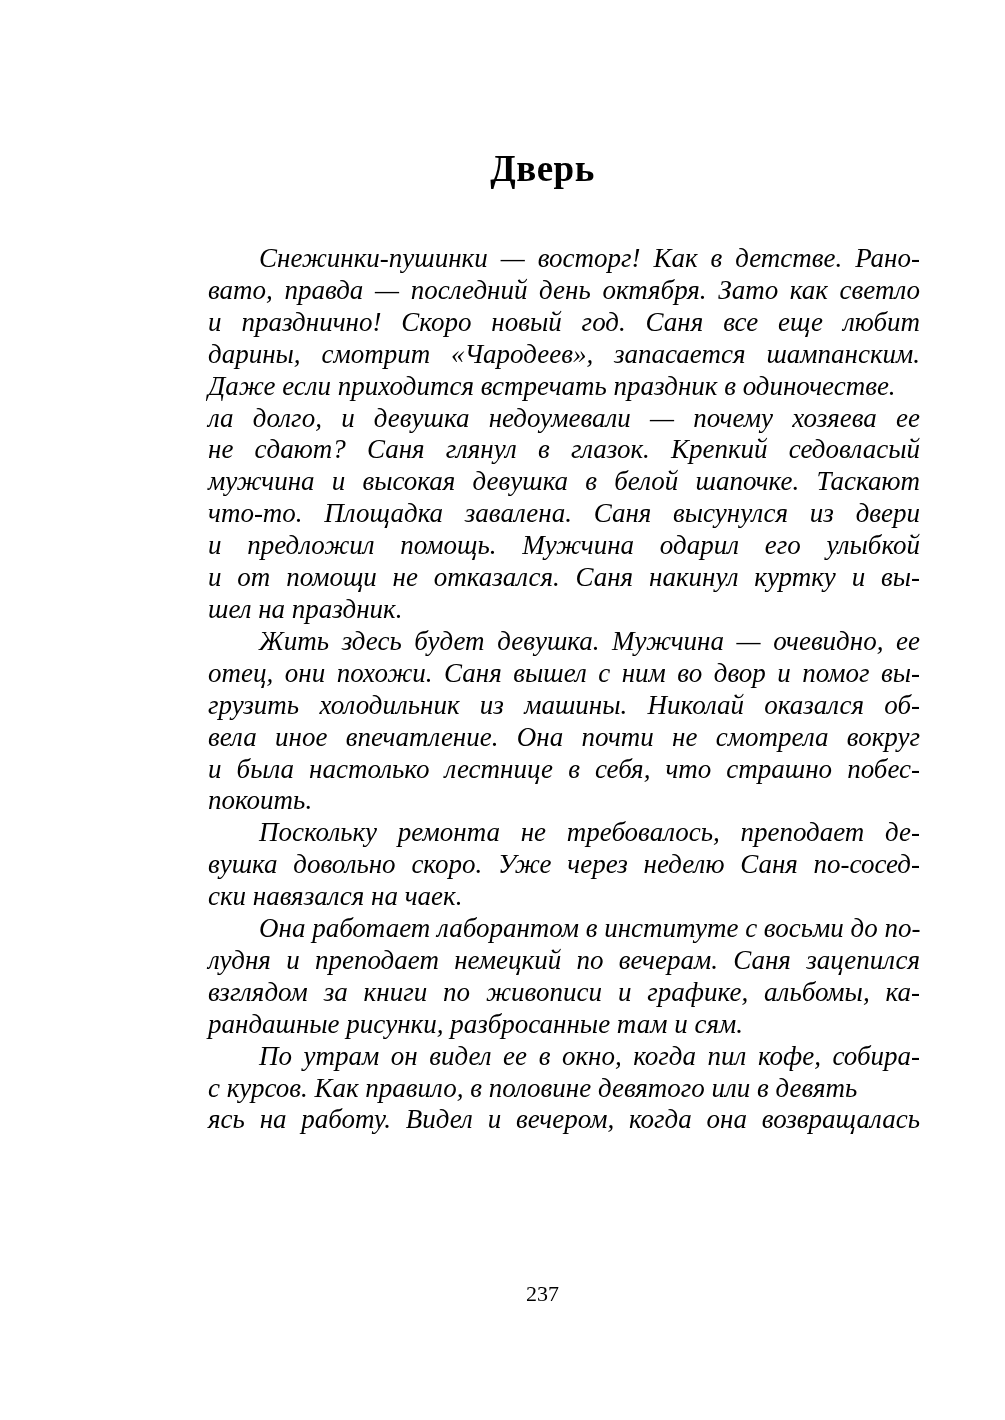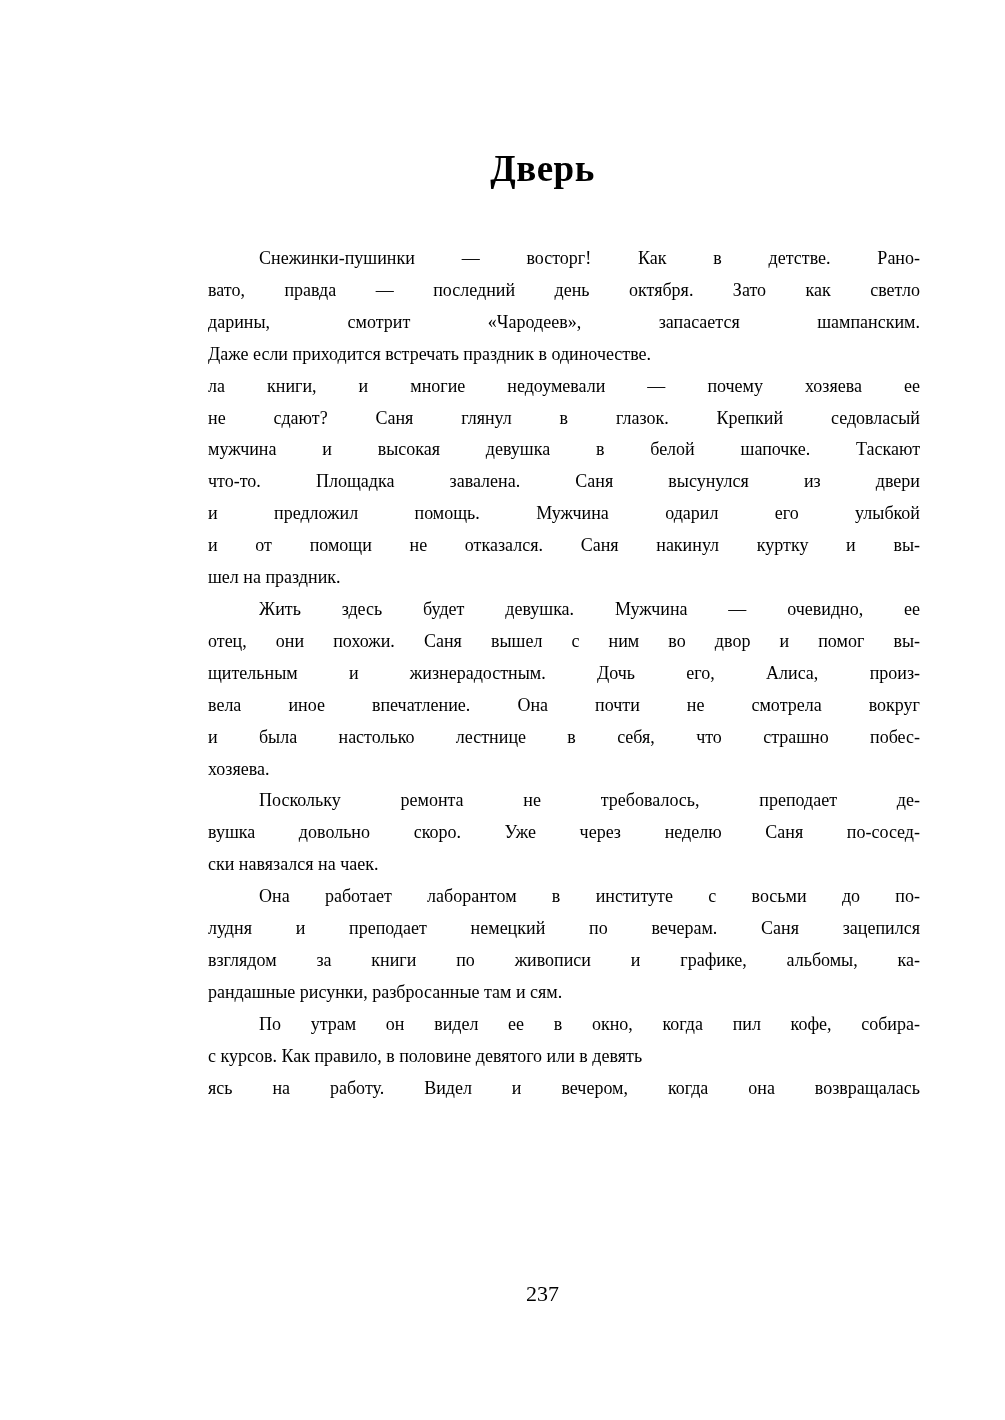--- a/index.html
+++ b/index.html
@@ -47,26 +47,27 @@
   }
 
   .para {
     margin: 0;
     padding: 0;
   }
 
   
   .line {
     display: block;
-    font-size: 18px;
+    font-size: 27px;
     line-height: 31.9px;
     white-space: pre;
     text-align: justify;
     text-align-last: justify;
     letter-spacing: 0;
+    font-style: italic;
   }
   
   .line.flush {
     text-align-last: left;
   }
   
   .line.indent {
     text-indent: 51px;
   }
 
@@ -85,39 +86,40 @@
 <body>
 
 <div class="page">
 
   <h1 class="chapter-title">Дверь</h1>
 
   <div class="text-block">
       <p class="para">
         <span class="line indent">Снежинки-пушинки — восторг! Как в детстве. Рано-</span>
         <span class="line">вато, правда — последний день октября. Зато как светло</span>
+        <span class="line">и празднично! Скоро новый год. Саня все еще любит</span>
         <span class="line">дарины, смотрит «Чародеев», запасается шампанским.</span>
         <span class="line flush">Даже если приходится встречать праздник в одиночестве.</span>
       </p>
       <p class="para">
-        <span class="line">ла книги, и многие недоумевали — почему хозяева ее</span>
+        <span class="line">ла долго, и девушка недоумевали — почему хозяева ее</span>
         <span class="line">не сдают? Саня глянул в глазок. Крепкий седовласый</span>
         <span class="line">мужчина и высокая девушка в белой шапочке. Таскают</span>
         <span class="line">что-то. Площадка завалена. Саня высунулся из двери</span>
         <span class="line">и предложил помощь. Мужчина одарил его улыбкой</span>
         <span class="line">и от помощи не отказался. Саня накинул куртку и вы-</span>
         <span class="line flush">шел на праздник.</span>
       </p>
       <p class="para">
         <span class="line indent">Жить здесь будет девушка. Мужчина — очевидно, ее</span>
         <span class="line">отец, они похожи. Саня вышел с ним во двор и помог вы-</span>
-        <span class="line">щительным и жизнерадостным. Дочь его, Алиса, произ-</span>
+        <span class="line">грузить холодильник из машины. Николай оказался об-</span>
         <span class="line">вела иное впечатление. Она почти не смотрела вокруг</span>
         <span class="line">и была настолько лестнице в себя, что страшно побес-</span>
-        <span class="line flush">хозяева.</span>
+        <span class="line flush">покоить.</span>
       </p>
       <p class="para">
         <span class="line indent">Поскольку ремонта не требовалось, преподает де-</span>
         <span class="line">вушка довольно скоро. Уже через неделю Саня по-сосед-</span>
         <span class="line flush">ски навязался на чаек.</span>
       </p>
       <p class="para">
         <span class="line indent">Она работает лаборантом в институте с восьми до по-</span>
         <span class="line">лудня и преподает немецкий по вечерам. Саня зацепился</span>
         <span class="line">взглядом за книги по живописи и графике, альбомы, ка-</span>

